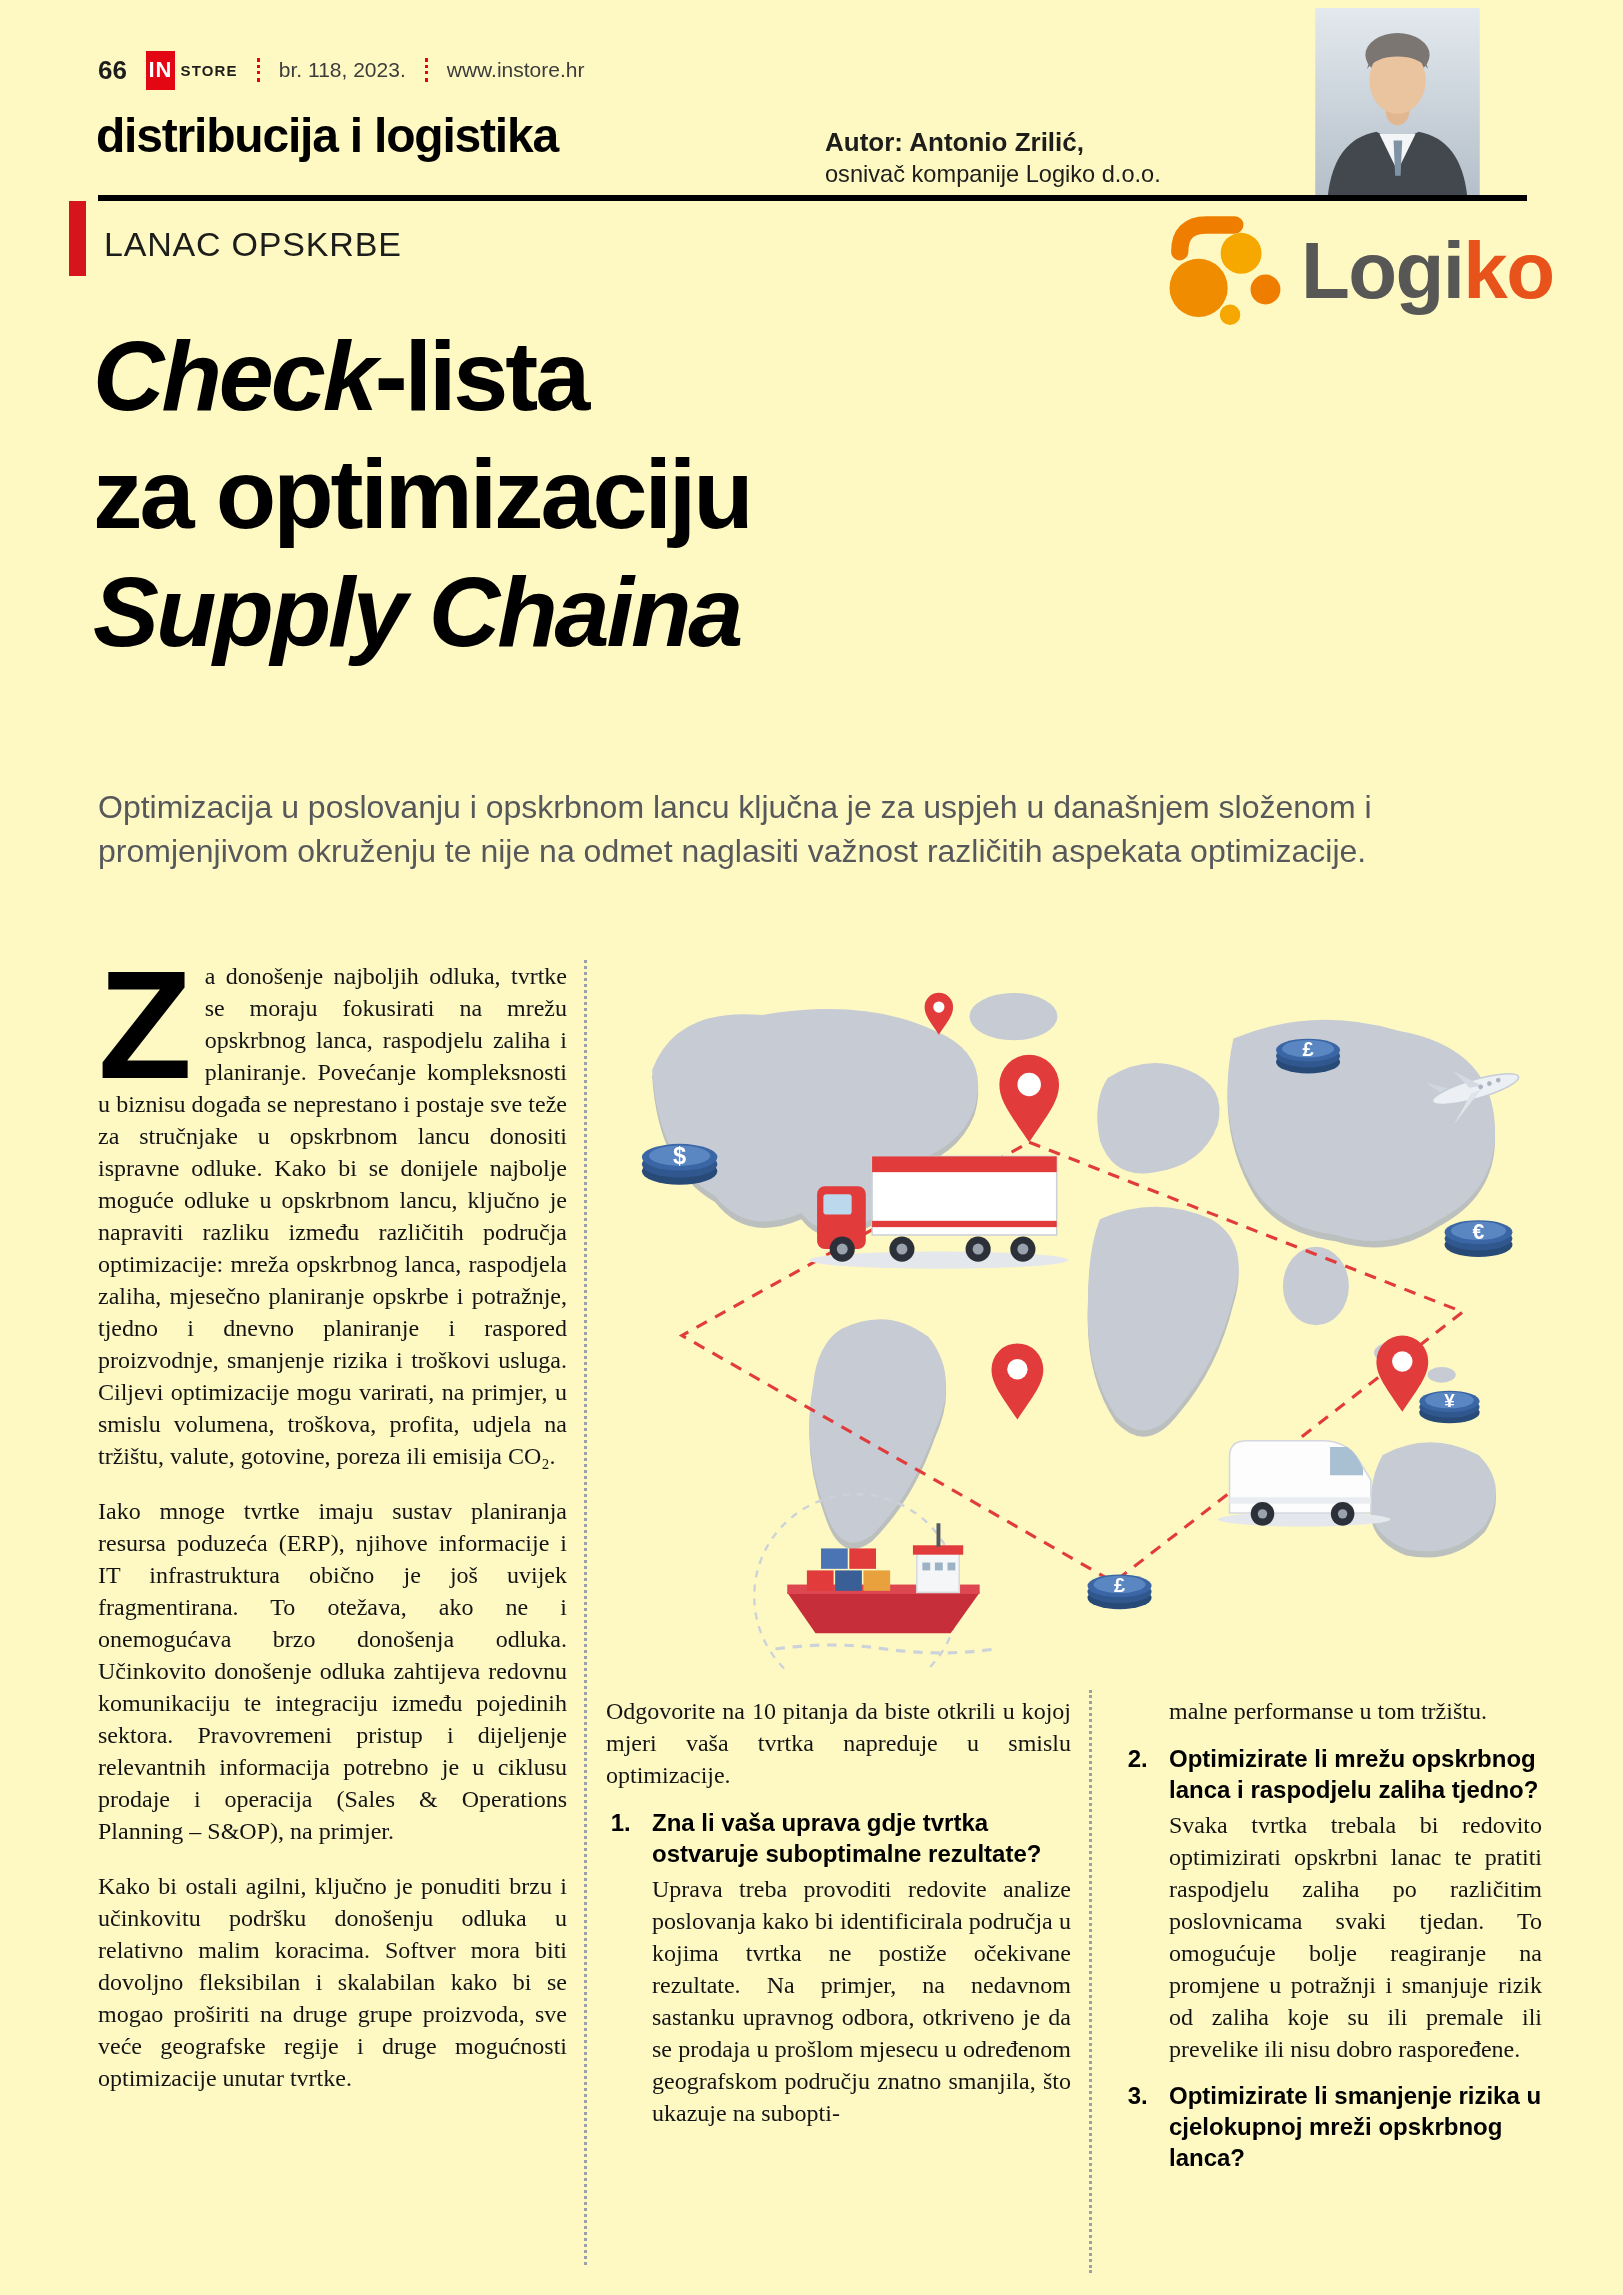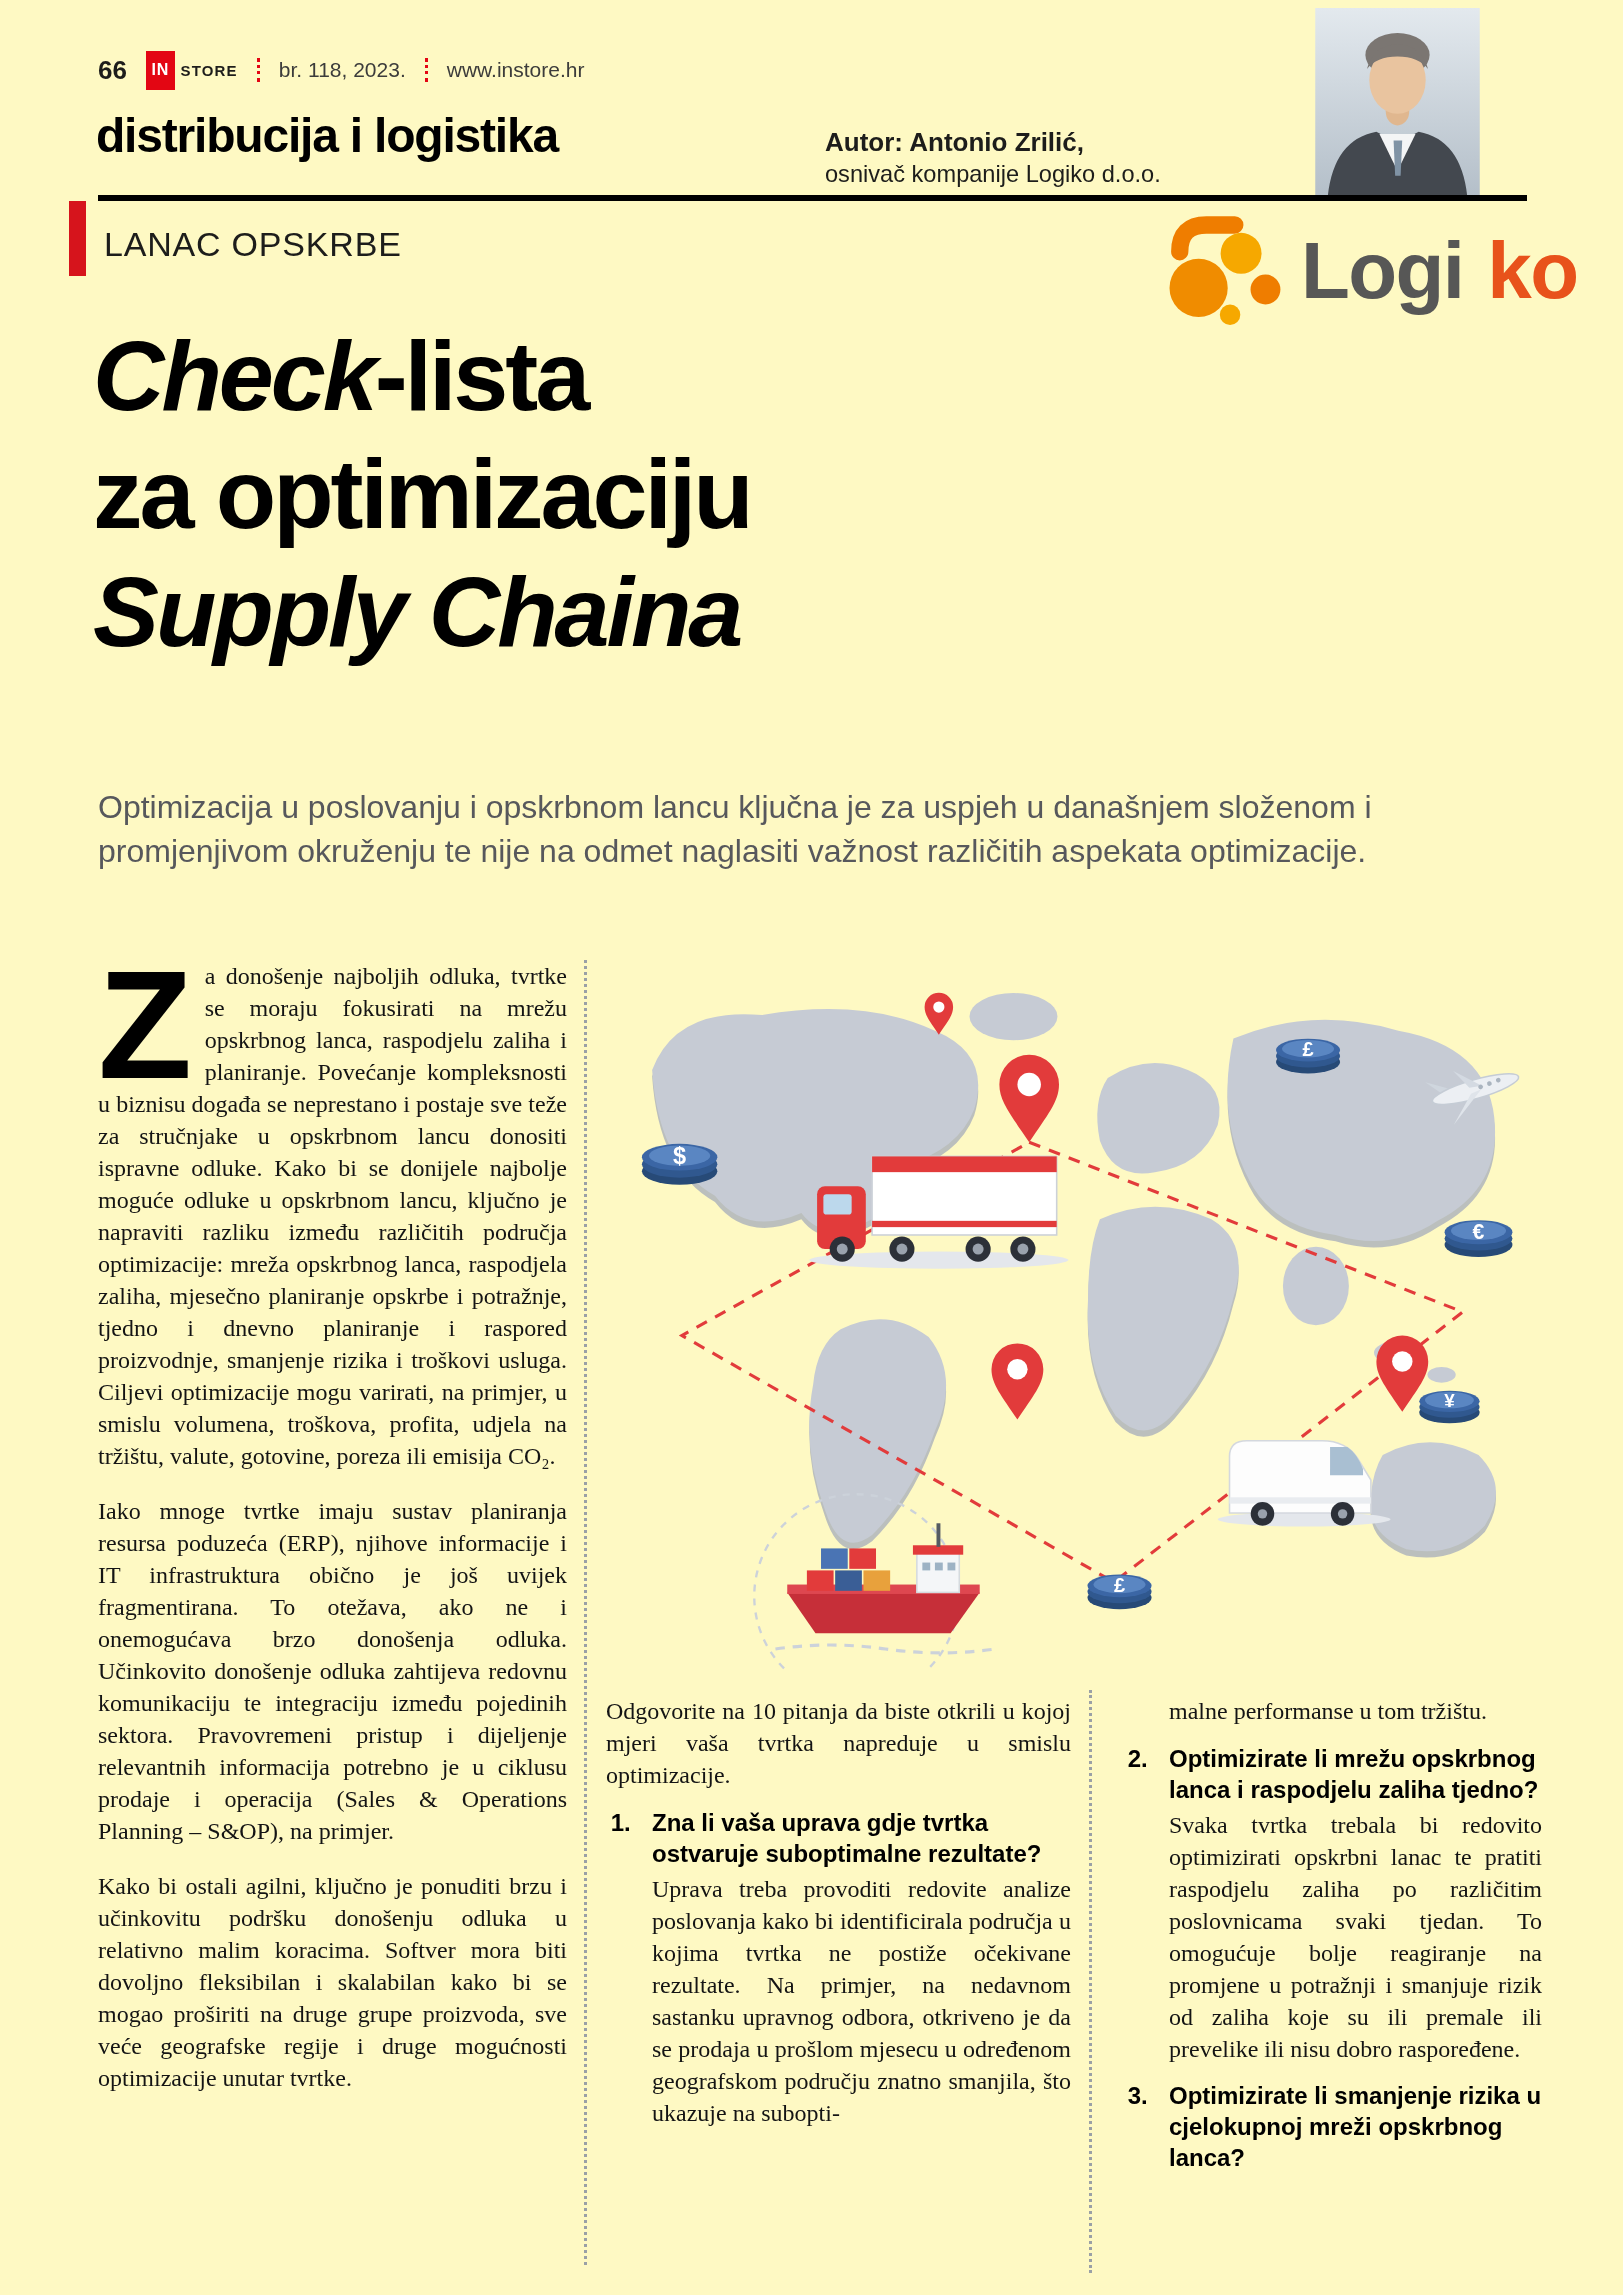--- a/index.html
+++ b/index.html
@@ -6,37 +6,37 @@
   html,body { background:#e9e9e9; }
   #page {
     position:relative; width:1623px; height:2295px; background:#fef9c3;
     font-family:"Liberation Serif", serif; color:#161616; overflow:hidden;
     margin:0 auto;
   }
   
   .topbar { position:absolute; left:98px; top:52px; height:36px; display:flex; align-items:center; gap:19px; font-family:"Liberation Sans",sans-serif; }
   .page-num { font-size:26px; font-weight:bold; color:#1d1d1b; }
   .brand { display:flex; align-items:center; gap:5.5px; }
-  .in-box { background:#e30613; color:#fff; font-weight:bold; font-size:16px; width:29px; height:39px; display:flex; align-items:center; justify-content:center; letter-spacing:0.8px; }
+  .in-box { background:#e30613; color:#fff; font-weight:bold; font-size:22px; width:29px; height:39px; display:flex; align-items:center; justify-content:center; letter-spacing:0.8px; }
   .store { font-size:15px; font-weight:bold; letter-spacing:1.2px; color:#1d1d1b; }
   .tsep { height:23.6px; border-left:3.1px dotted #e30613; }
   .meta { font-size:21px; color:#3c3c3b; }
   .section-title { position:absolute; left:96px; top:108px; font-family:"Liberation Sans",sans-serif; font-size:48px; font-weight:800; letter-spacing:-1.2px; color:#000; }
   .author-block { position:absolute; left:825px; top:126px; width:471px; text-align:left; font-family:"Liberation Sans",sans-serif; color:#1d1d1b; }
   .author-name { font-size:26px; font-weight:bold; line-height:33px; }
   .author-role { font-size:23.6px; line-height:30px; }
   .author-photo { position:absolute; left:1315px; top:7.9px; width:165px; height:188px; }
   .hrule { position:absolute; left:98px; top:195px; width:1429px; height:5.5px; background:#000; }
   
   .kicker-bar { position:absolute; left:69px; top:201px; width:16.5px; height:75px; background:#d6141c; }
   .kicker { position:absolute; left:104px; top:225px; font-family:"Liberation Sans",sans-serif; font-size:34px; letter-spacing:0.8px; color:#1d1d1b; }
   .logiko { position:absolute; left:1153px; top:206px; display:flex; align-items:center; gap:7.9px; }
   .logiko-text { font-family:"Liberation Sans",sans-serif; font-weight:bold; font-size:80px; letter-spacing:-1.6px; }
   .logiko-gray { color:#575756; }
-  .logiko-orange { color:#e8521b;margin-left:24px; }
+  .logiko-orange { color:#e8521b; }
   
   .headline { position:absolute; left:93px; top:317px; font-family:"Liberation Sans",sans-serif; font-weight:900; font-size:99px; line-height:118px; letter-spacing:-3.1px; color:#000; }
   .headline .it { font-style:italic; }
   .lead { position:absolute; left:98px; top:785px; width:1418px; font-family:"Liberation Sans",sans-serif; font-size:32px; line-height:44px; color:#57585c; }
   
   .col { position:absolute; font-size:24px; line-height:32px; text-align:justify; color:#141414; }
   .col p + p { margin-top:23px; }
   .col1 { left:98px; top:960px; width:469px; }
   .dropcap { float:left; font-family:"Liberation Sans",sans-serif; font-weight:bold; font-size:154px; line-height:124px; margin:3.1px 12.6px 0 0; color:#000; }
   .vsep1 { position:absolute; left:584px; top:960px; height:1305px; border-left:3.1px dotted #9aa0a6; }

